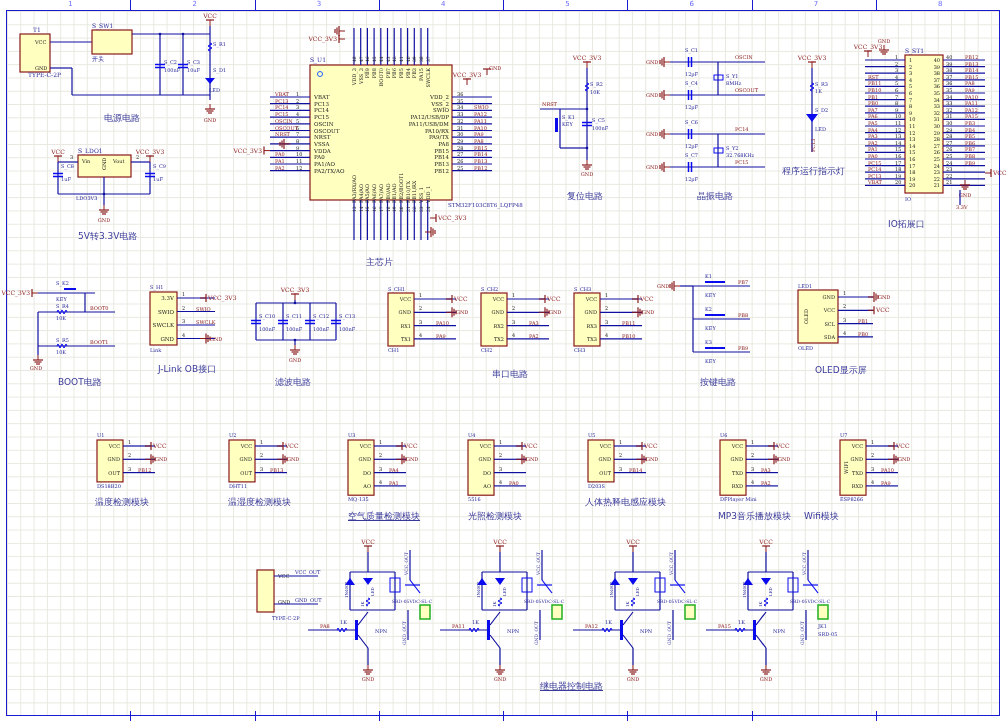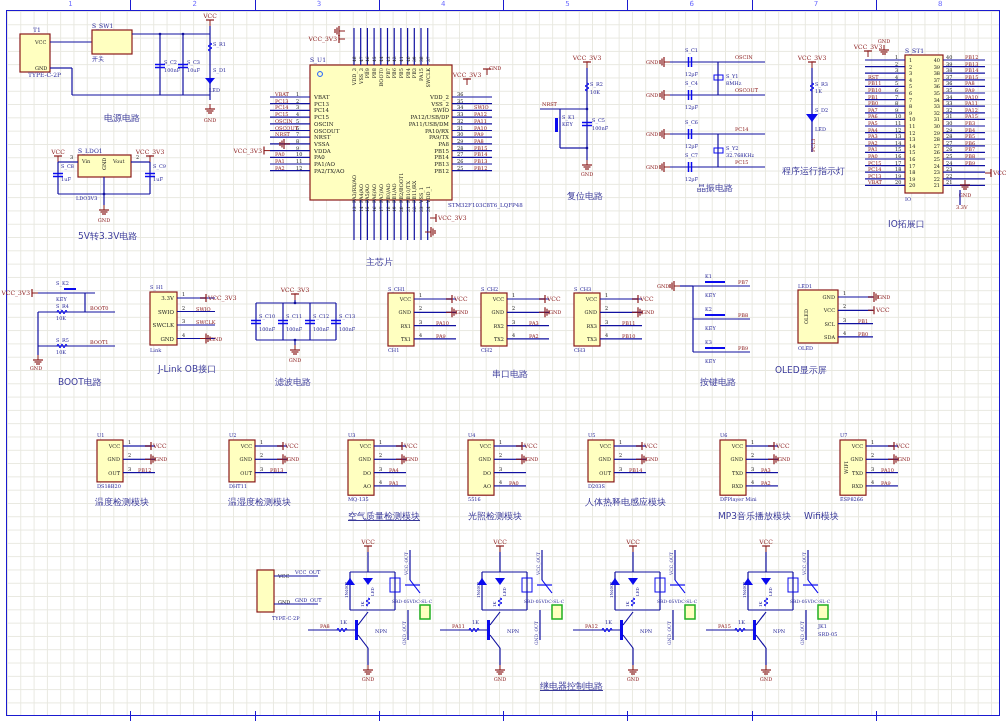--- a/index.html
+++ b/index.html
@@ -1252,29 +1252,29 @@
       </g>
       <text x="766" y="681" font-size="5" fill="#8a1a1a" text-anchor="middle">GND</text>
       <text x="818" y="628" font-size="5" fill="#2a2a9a" text-anchor="start">JK1</text>
       <text x="818" y="636" font-size="5" fill="#2a2a9a" text-anchor="start">SRD-05</text>
     </svg>
   <div id="titles">
       <div class="sec-title" style="left: 104px; top: 112px;">电源电路</div>
       <div class="sec-title" style="left: 78px; top: 230px;">5V转3.3V电路</div>
       <div class="sec-title" style="left: 366px; top: 256px;">主芯片</div>
       <div class="sec-title" style="left: 567px; top: 190px;">复位电路</div>
-      <div class="sec-title" style="left: 697px; top: 182px;">晶振电路</div>
+      <div class="sec-title" style="left: 697px; top: 190px;">晶振电路</div>
       <div class="sec-title" style="left: 782px; top: 165px;">程序运行指示灯</div>
       <div class="sec-title" style="left: 888px; top: 218px;">IO拓展口</div>
       <div class="sec-title" style="left: 58px; top: 376px;">BOOT电路</div>
       <div class="sec-title" style="left: 158px; top: 363px; text-align: right;">J-Link OB接口</div>
       <div class="sec-title" style="left: 275px; top: 376px;">滤波电路</div>
       <div class="sec-title" style="left: 492px; top: 368px;">串口电路</div>
       <div class="sec-title" style="left: 700px; top: 376px;">按键电路</div>
-      <div class="sec-title" style="left: 775px; top: 364px;">OLED显示屏</div>
+      <div class="sec-title" style="left: 815px; top: 364px;">OLED显示屏</div>
       <div class="sec-title" style="left: 95px; top: 496px;">温度检测模块</div>
       <div class="sec-title" style="left: 228px; top: 496px;">温湿度检测模块</div>
       <div class="sec-title" style="left: 348px; top: 510px; text-decoration: underline;">空气质量检测模块</div>
       <div class="sec-title" style="left: 468px; top: 510px;">光照检测模块</div>
       <div class="sec-title" style="left: 585px; top: 496px;">人体热释电感应模块</div>
       <div class="sec-title" style="left: 718px; top: 510px;">MP3音乐播放模块</div>
       <div class="sec-title" style="left: 804px; top: 510px;">Wifi模块</div>
       <div class="sec-title" style="left: 540px; top: 680px; text-decoration: underline;">继电器控制电路</div>
     </div>
 </div>

